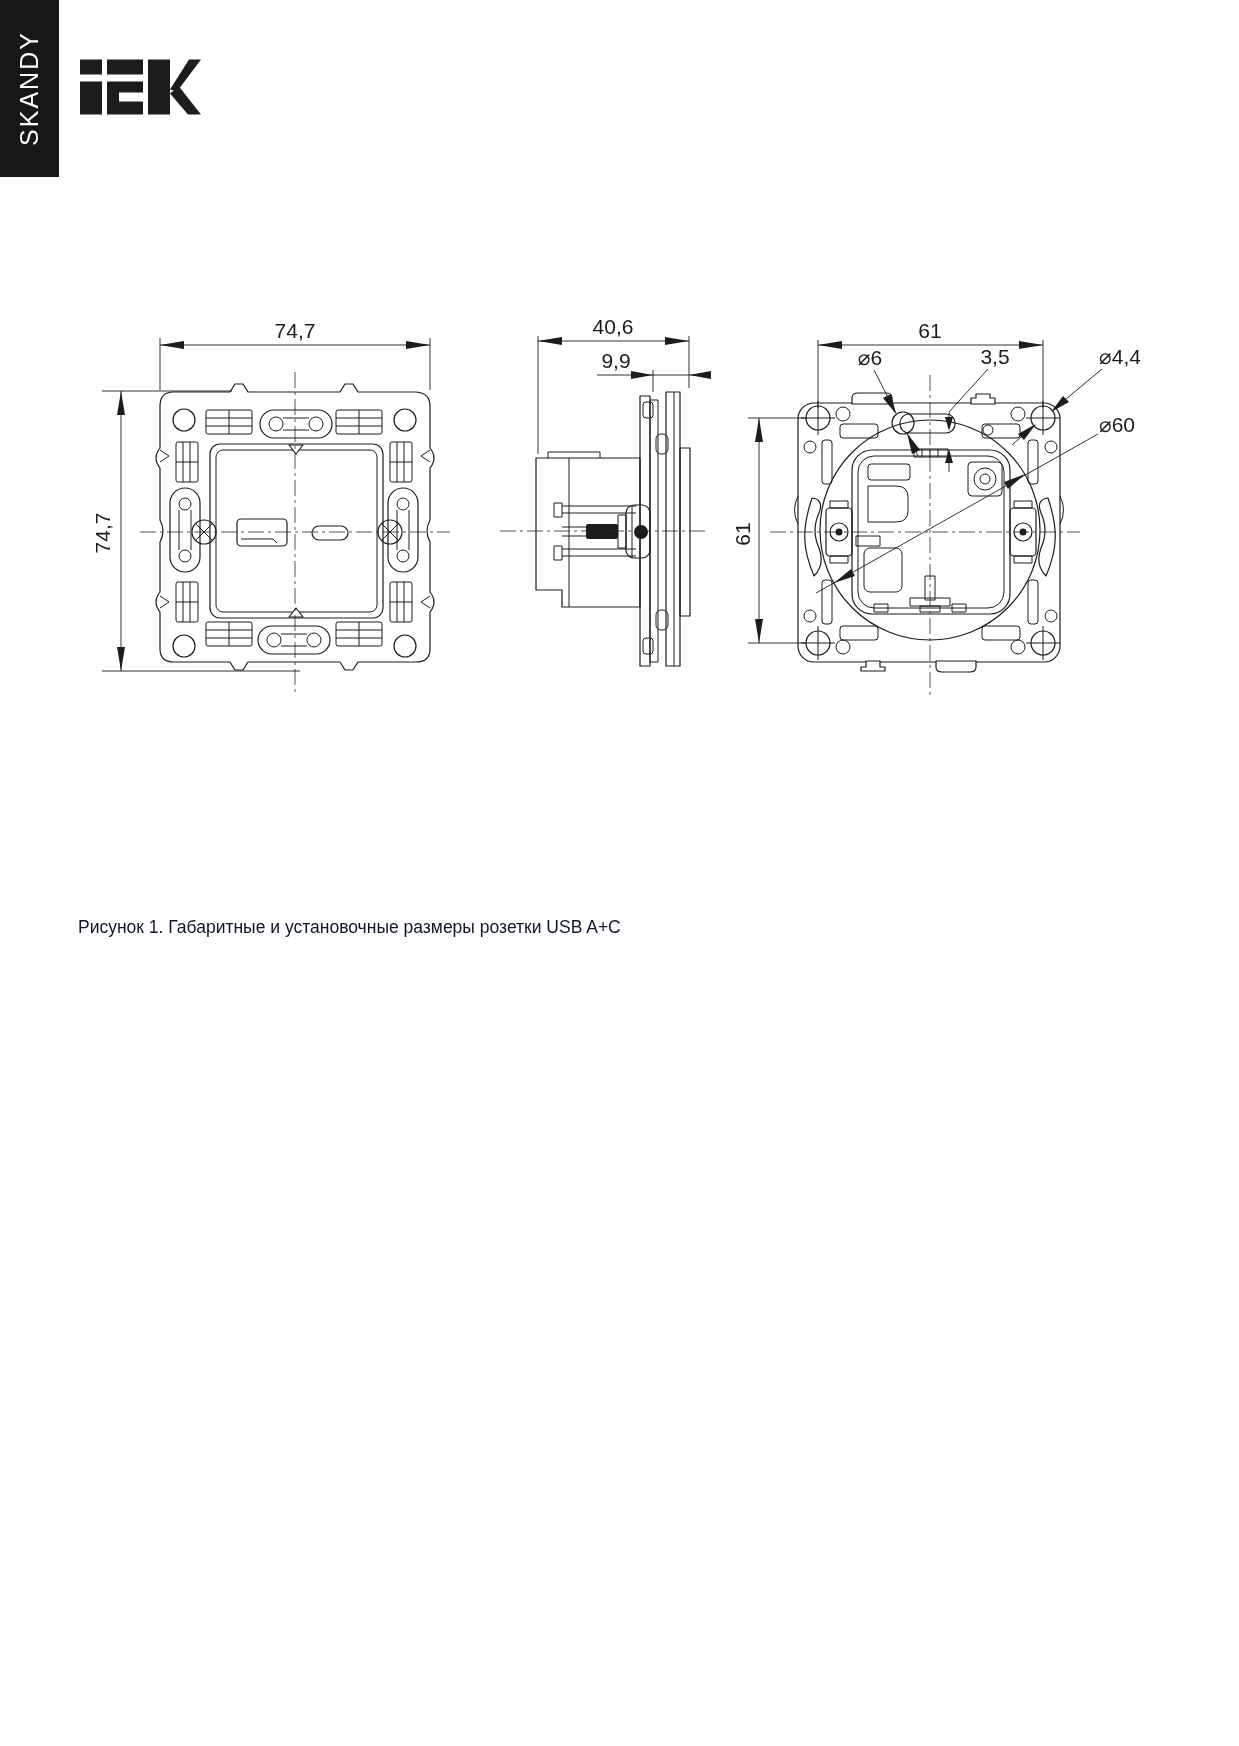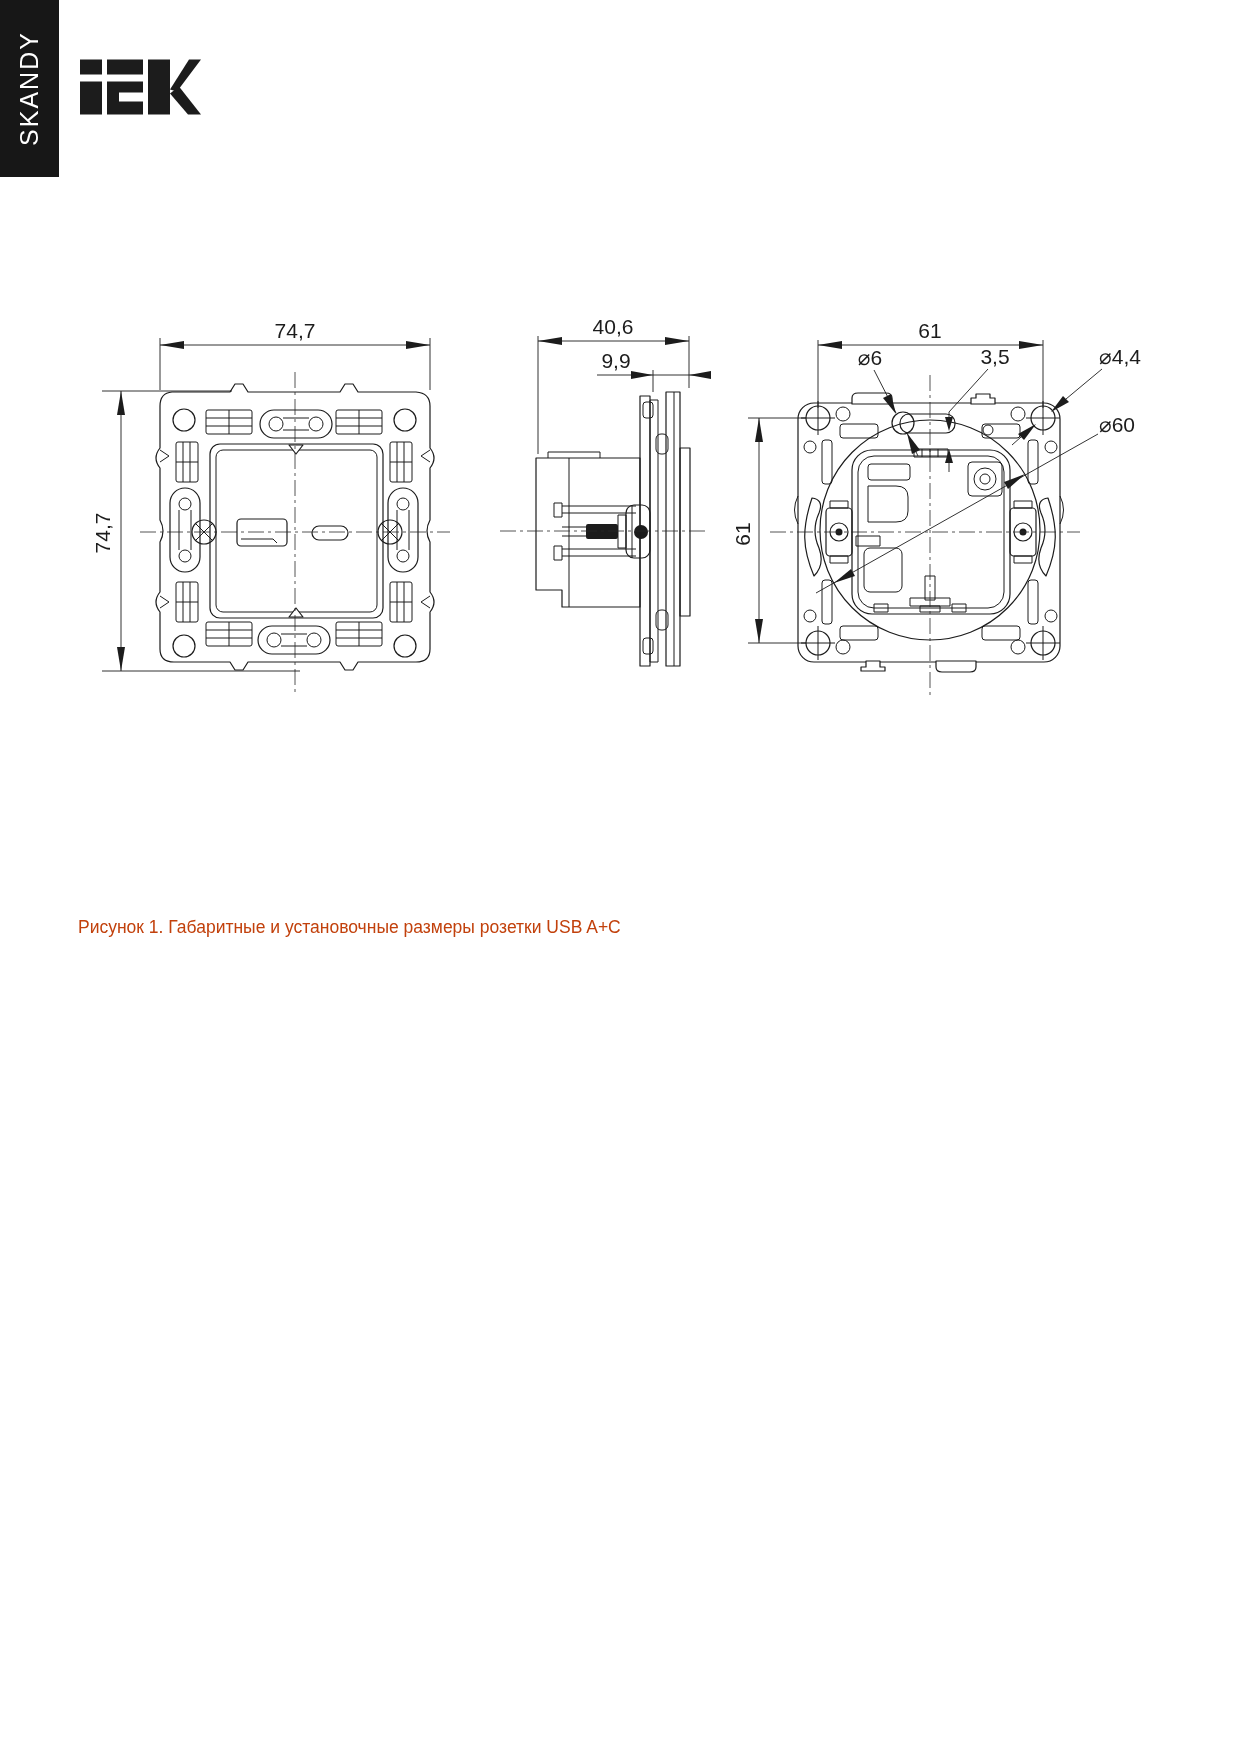--- a/index.html
+++ b/index.html
@@ -5,21 +5,21 @@
   html,body{margin:0;padding:0;background:#ffffff;}
   body{width:1239px;height:1746px;position:relative;overflow:hidden;
        font-family:"Liberation Sans","DejaVu Sans",sans-serif;color:#1a1a1a;}
   .brand-bar{position:absolute;left:0;top:0;width:59px;height:177px;background:#171717;}
   .brand-bar-label{position:absolute;left:0;top:0;width:177px;height:59px;
        transform:rotate(-90deg) translateX(-177px);transform-origin:0 0;
        display:flex;align-items:center;justify-content:center;
        color:#ffffff;font-size:25px;letter-spacing:2px;font-weight:400;}
   .iek-logo{position:absolute;left:80px;top:57px;width:122px;height:58px;}
   .drawing{position:absolute;left:0;top:0;width:1239px;height:1746px;}
-  .caption{position:absolute;left:78px;top:917px;font-size:17.5px;color:#c2410c;}
+  .caption{position:absolute;left:78px;top:917px;font-size:17.5px;color:#0f172a;}
   
   .p  {fill:none;stroke:#1c1c1c;stroke-width:1.2;stroke-linejoin:round;stroke-linecap:round;}
   .pt {fill:none;stroke:#1c1c1c;stroke-width:1;stroke-linejoin:round;}
   .pw {fill:#ffffff;stroke:#1c1c1c;stroke-width:1.2;stroke-linejoin:round;}
   .blk{fill:#1c1c1c;stroke:none;}
   .dim{fill:none;stroke:#1c1c1c;stroke-width:0.9;}
   .cl {fill:none;stroke:#2a2a2a;stroke-width:0.8;stroke-dasharray:16 4 3 4;}
   .ah {fill:#1c1c1c;stroke:none;}
   .dt {fill:#1c1c1c;font-family:"Liberation Sans","DejaVu Sans",sans-serif;font-size:21px;}
 </style>

